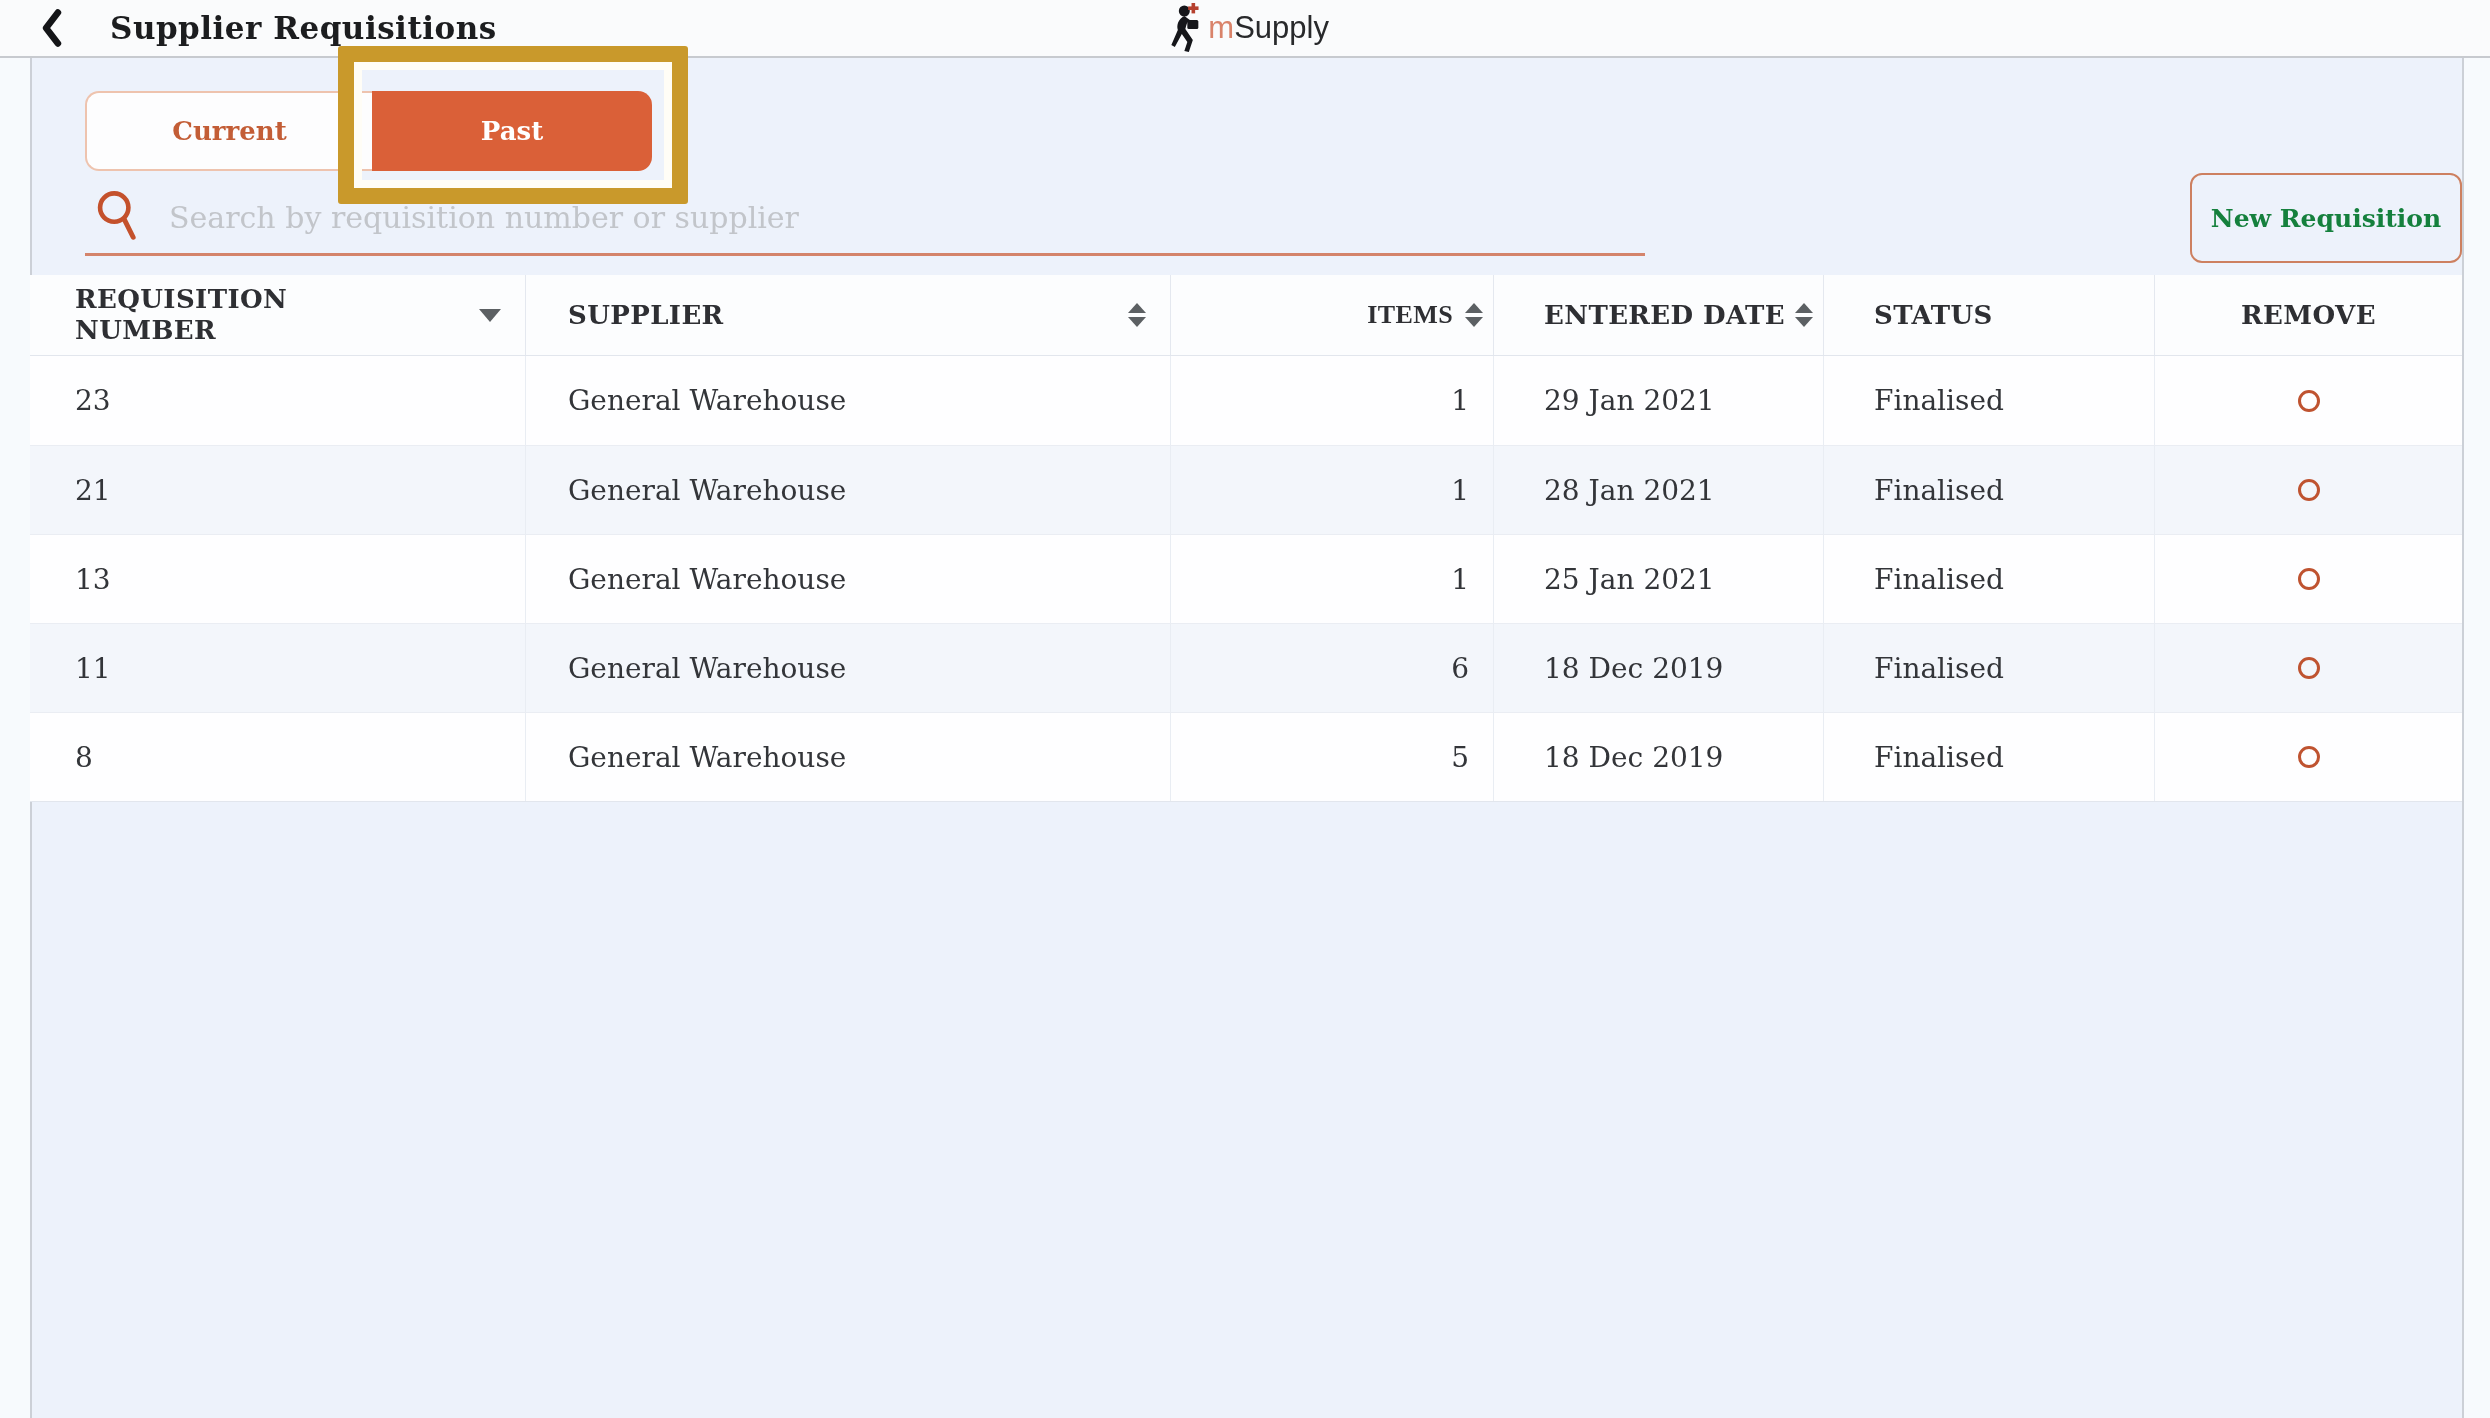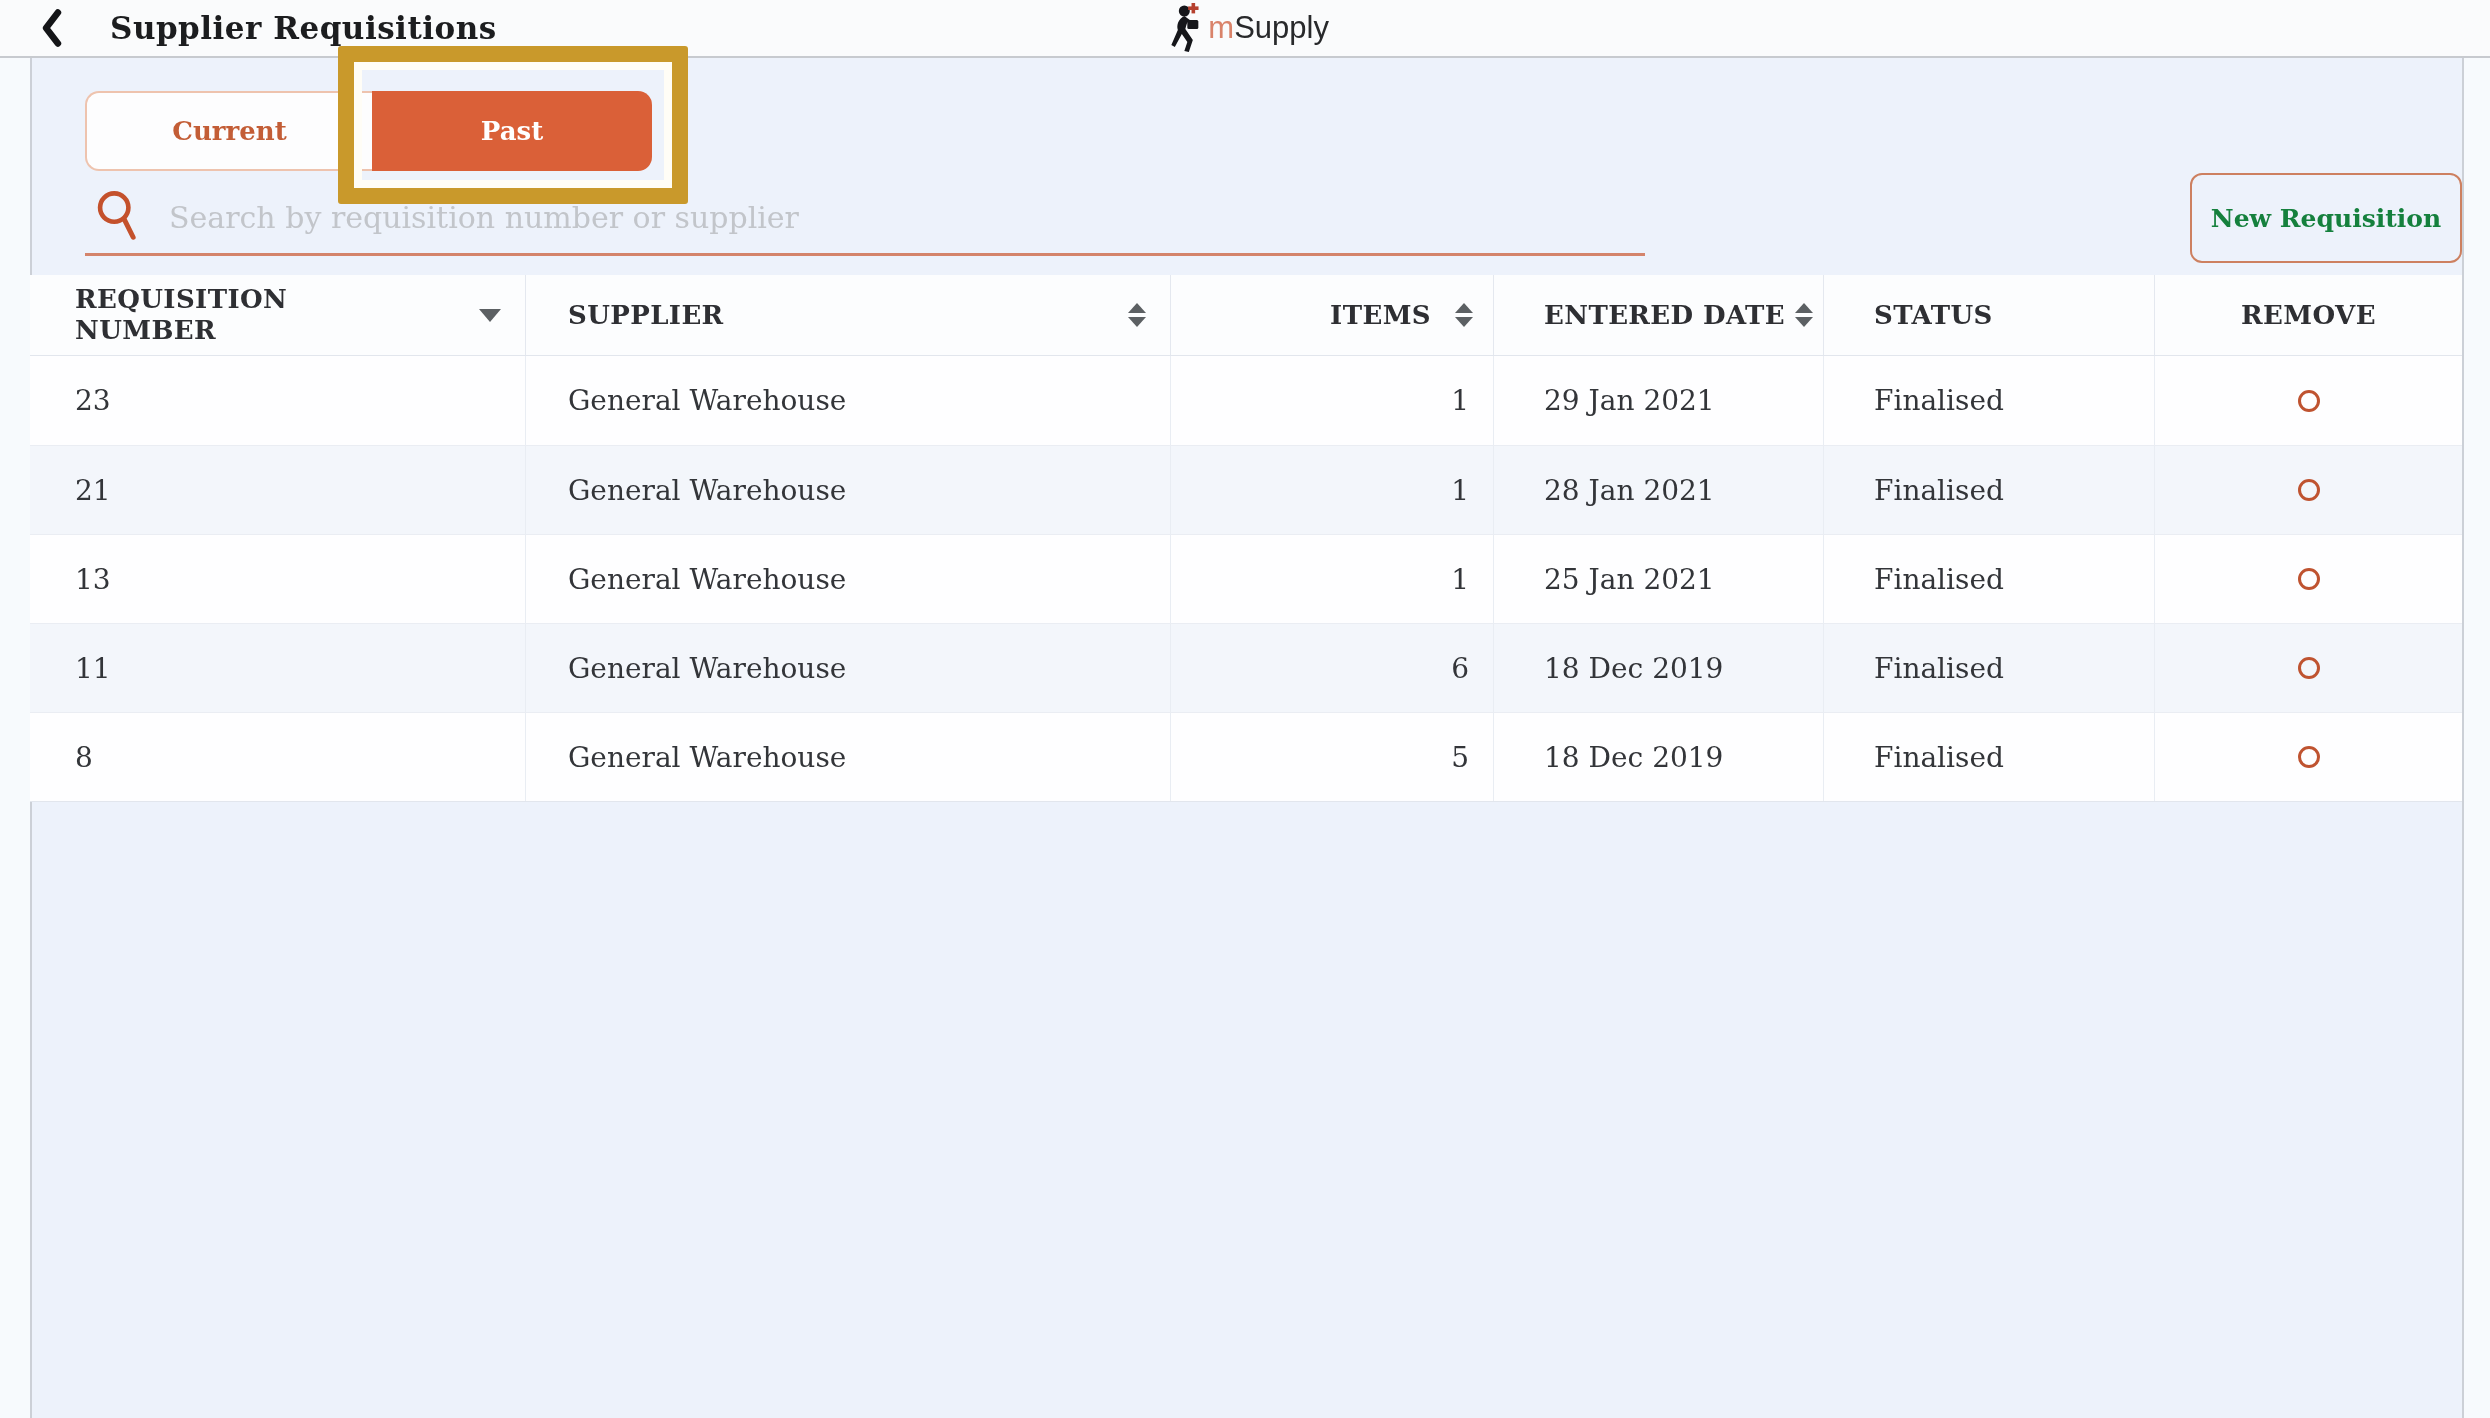--- a/index.html
+++ b/index.html
@@ -106,21 +106,21 @@
     border-right:1px solid #e9edf3;
     font-size:28px;color:#333539;
   }
   .td:last-child{border-right:none;}
   
   .th.col-reqnum{justify-content:space-between;padding:0 24px 0 45px;}
   .th.col-reqnum .th-label{max-width:260px;line-height:31px;}
   .td.col-reqnum{padding-left:45px;}
   .th.col-supplier{justify-content:space-between;padding:0 24px 0 42px;}
   .td.col-supplier{padding-left:42px;}
-  .th.col-items{justify-content:flex-end;gap:24px;padding-right:20px;}
+  .th.col-items{justify-content:flex-end;gap:12px;padding-right:10px;font-family:Liberation Serif, serif;}
   .td.col-items{justify-content:flex-end;padding-right:24px;}
   .th.col-date{justify-content:space-between;padding:0 10px 0 50px;}
   .td.col-date{padding-left:50px;}
   .th.col-status{padding-left:50px;}
   .td.col-status{padding-left:50px;}
   .th.col-remove{justify-content:center;cursor:default;}
   .td.col-remove{justify-content:center;}
   
   .sort-desc{
     width:0;height:0;border-left:11px solid transparent;

